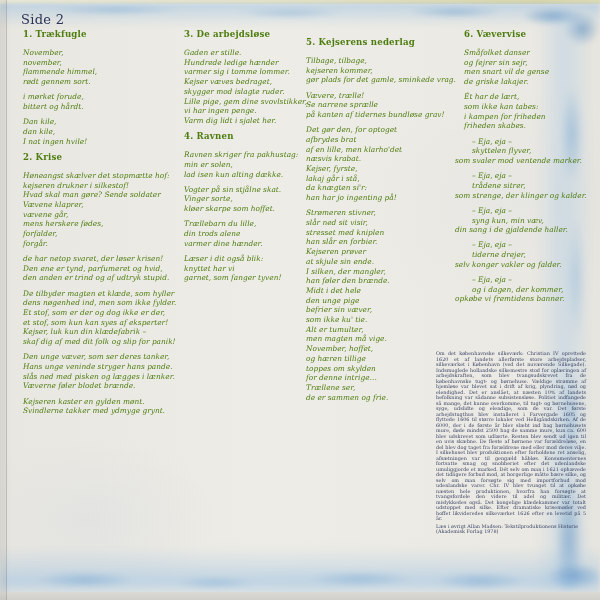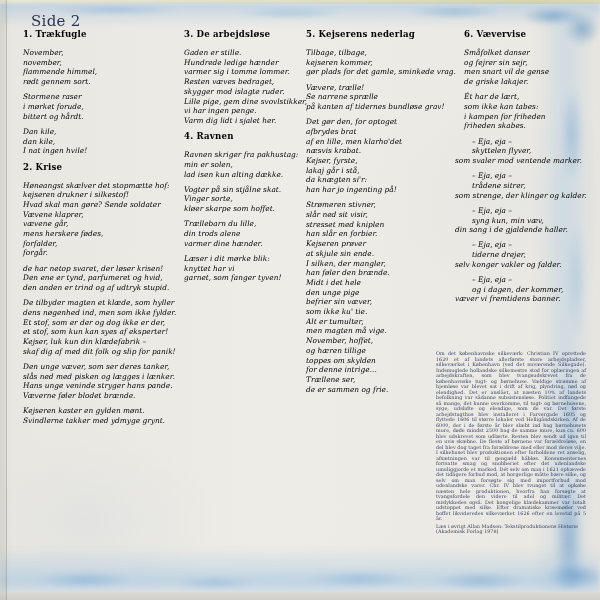--- a/index.html
+++ b/index.html
@@ -59,29 +59,29 @@
   .fold-line{
     position:absolute;left:6px;top:0;width:1px;height:600px;
     background:rgba(120,118,108,.35);
   }
   .fold-shade{
     position:absolute;left:0;top:0;width:6px;height:600px;
     background:rgba(60,60,55,.05);
   }
 
   .side-label{
-    position:absolute;left:31px;top:12px;
-    font-size:15px;color:#2b3357;letter-spacing:.3px;
+    position:absolute;left:21px;top:12px;
+    font-size:13px;color:#2b3357;letter-spacing:.3px;
   }
   .col{
-    position:absolute;top:29px;color:#000000;
+    position:absolute;top:29px;color:#4d7c0f;
   }
   #col1{left:23px;width:154px;}
   #col2{left:184px;width:128px;}
-  #col3{left:306px;width:140px;}
+  #col3{left:306px;width:140px;margin-top:8px;}
   #col4{left:464px;width:132px;}
   .song-heading{
     font-weight:bold;font-style:normal;font-size:8.6px;line-height:11px;
     letter-spacing:.2px;margin:0 0 8px 0;white-space:nowrap;
   }
   .song-heading:not(:first-child){margin-top:1px;}
   .stanza{margin:0 0 5.5px 0;}
   .line{
     font-style:italic;font-size:7.4px;line-height:9.7px;
     white-space:nowrap;letter-spacing:0;
@@ -118,21 +118,20 @@
 
 <div class="col" id="col1">
     <div class="song-heading">1. Trækfugle</div>
     <div class="stanza">
       <div class="line">November,</div>
       <div class="line">november,</div>
       <div class="line">flammende himmel,</div>
       <div class="line">rødt gennem sort.</div>
     </div>
     <div class="stanza">
-      <div class="line">Stormene raser</div>
       <div class="line">i mørket forude,</div>
       <div class="line">bittert og hårdt.</div>
     </div>
     <div class="stanza">
       <div class="line">Dan kile,</div>
       <div class="line">dan kile,</div>
       <div class="line">I nat ingen hvile!</div>
     </div>
     <div class="song-heading">2. Krise</div>
     <div class="stanza">
@@ -153,36 +152,36 @@
     <div class="stanza">
       <div class="line">De tilbyder magten et klæde, som hyller</div>
       <div class="line">dens nøgenhed ind, men som ikke fylder.</div>
       <div class="line">Et stof, som er der og dog ikke er der,</div>
       <div class="line">et stof, som kun kan syes af eksperter!</div>
       <div class="line">Kejser, luk kun din klædefabrik –</div>
       <div class="line">skaf dig af med dit folk og slip for panik!</div>
     </div>
     <div class="stanza">
       <div class="line">Den unge væver, som ser deres tanker,</div>
+      <div class="line">Hans unge veninde stryger hans pande.</div>
       <div class="line">slås ned med pisken og lægges i lænker.</div>
-      <div class="line">Hans unge veninde stryger hans pande.</div>
       <div class="line">Væverne føler blodet brænde.</div>
     </div>
     <div class="stanza">
       <div class="line">Kejseren kaster en gylden mønt.</div>
       <div class="line">Svindlerne takker med ydmyge grynt.</div>
     </div>
   </div>
 <div class="col" id="col2">
     <div class="song-heading">3. De arbejdsløse</div>
     <div class="stanza">
       <div class="line">Gaden er stille.</div>
       <div class="line">Hundrede ledige hænder</div>
       <div class="line">varmer sig i tomme lommer.</div>
-      <div class="line">Resten væves bedraget,</div>
+      <div class="line">Kejser væves bedraget,</div>
       <div class="line">skygger mod islagte ruder.</div>
       <div class="line">Lille pige, gem dine svovlstikker,</div>
       <div class="line">vi har ingen penge.</div>
       <div class="line">Varm dig lidt i sjalet her.</div>
     </div>
     <div class="song-heading">4. Ravnen</div>
     <div class="stanza">
       <div class="line">Ravnen skriger fra pakhustag:</div>
       <div class="line">min er solen,</div>
       <div class="line">lad isen kun alting dække.</div>
@@ -191,21 +190,21 @@
       <div class="line">Vogter på sin stjålne skat.</div>
       <div class="line">Vinger sorte,</div>
       <div class="line">kløer skarpe som hoffet.</div>
     </div>
     <div class="stanza">
       <div class="line">Trællebarn du lille,</div>
       <div class="line">din trods alene</div>
       <div class="line">varmer dine hænder.</div>
     </div>
     <div class="stanza">
-      <div class="line">Læser i dit mørke blik:</div>
+      <div class="line">Læser i dit også blik:</div>
       <div class="line">knyttet har vi</div>
       <div class="line">garnet, som fanger tyven!</div>
     </div>
   </div>
 <div class="col" id="col3">
     <div class="song-heading">5. Kejserens nederlag</div>
     <div class="stanza">
       <div class="line">Tilbage, tilbage,</div>
       <div class="line">kejseren kommer,</div>
       <div class="line">gør plads for det gamle, sminkede vrag.</div>
@@ -278,21 +277,21 @@
       <div class="line outdent">din sang i de gjaldende haller.</div>
     </div>
     <div class="stanza">
       <div class="line indent">– Eja, eja –</div>
       <div class="line indent">tiderne drejer,</div>
       <div class="line outdent">selv konger vakler og falder.</div>
     </div>
     <div class="stanza">
       <div class="line indent">– Eja, eja –</div>
       <div class="line indent">og i dagen, der kommer,</div>
-      <div class="line outdent">væver vi fremtidens banner.</div>
+      <div class="line outdent">opkøbe vi fremtidens banner.</div>
     </div>
   </div>
 
 <div class="footnote">
   <div class="footnote-text">Om det københavnske silkeværk: Christian IV oprettede 1620 et af landets allerførste store arbejdspladser, silkeværket i København (ved det nuværende Silkegade). Indsmuglede hollandske silkemestre stod for oplæringen af arbejdskraften, som blev tvangsudskrevet fra de københavnske tugt- og børnehuse. Vældige strømme af hjemløse var blevet sat i drift af krig, plyndring, nød og elendighed. Det er anslået, at næsten 10% af landets befolkning var sådanne subsistensløse. Politiet indfangede så mange, det kunne overkomme, til tugt- og børnehusene, syge, udslidte og elendige, som de var. Det første arbejdstugthus blev installeret i Farvergade 1605 og flyttede 1606 til større lokaler ved Helligåndskirken. Af de 6000, der i de første år blev slæbt ind bag børnehusets mure, døde mindst 2500 bag de samme mure, kun ca. 600 blev udskrevet som udlærte. Resten blev sendt ud igen til en uvis skæbne. De fleste af børnene var forældreløse, en del blev dog taget fra forældrene med eller mod deres vilje. I silkehuset blev produktionen efter forholdene ret anselig, afsætningen var til gengæld håbløs. Konsumenternes fortsatte smag og snobberiet efter det udenlandske umuliggjorde et marked. Dét selv om man i 1621 ophævede det tidligere forbud mod, at borgerlige måtte bære silke, og selv om man forsøgte sig med importforbud mod udenlandske varer. Chr. IV blev tvunget til at opkøbe næsten hele produktionen, hvorfra han forsøgte at tvangsfordele den videre til adel og militær. Det mislykkedes også. Det kongelige klædekammer var totalt udstoppet med silke. Efter dramatiske krisemøder ved hoffet likvideredes silkeværket 1626 efter en levetid på 5 år.</div>
   <div class="footnote-ref first">Læs i øvrigt Allan Madsen: Tekstilproduktionens Historie</div>
   <div class="footnote-ref">(Akademisk Forlag 1978)</div>
 </div>
 
 </body></html>

